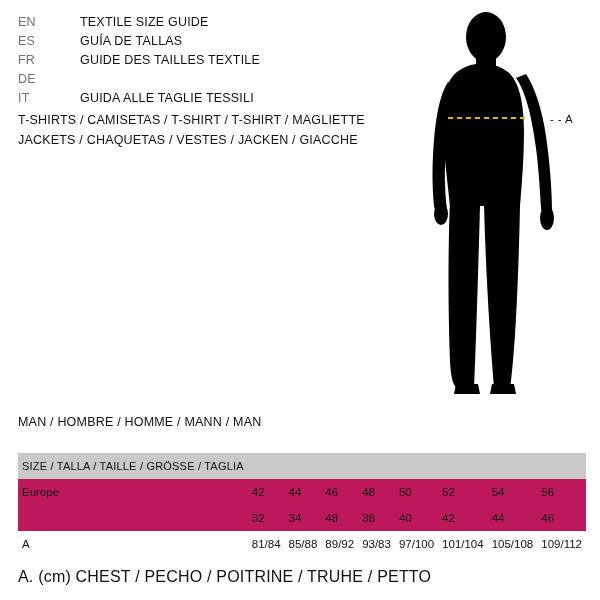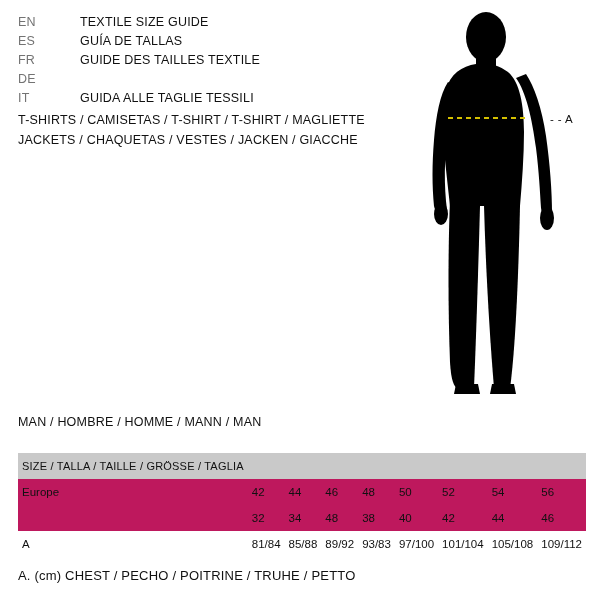--- a/index.html
+++ b/index.html
@@ -122,21 +122,21 @@
     width: 88px;
     padding-left: 2px;
   }
   td.cell {
     width: 68px;
     text-align: left;
     padding-left: 2px;
   }
   .table-foot {
     margin-top: 11px;
-    font-size: 13px;
+    font-size: 16px;
     letter-spacing: 0.2px;
     color: #111;
     white-space: nowrap;
   }
 </style>
 </head>
 <body>
 
 <div class="page">
 

